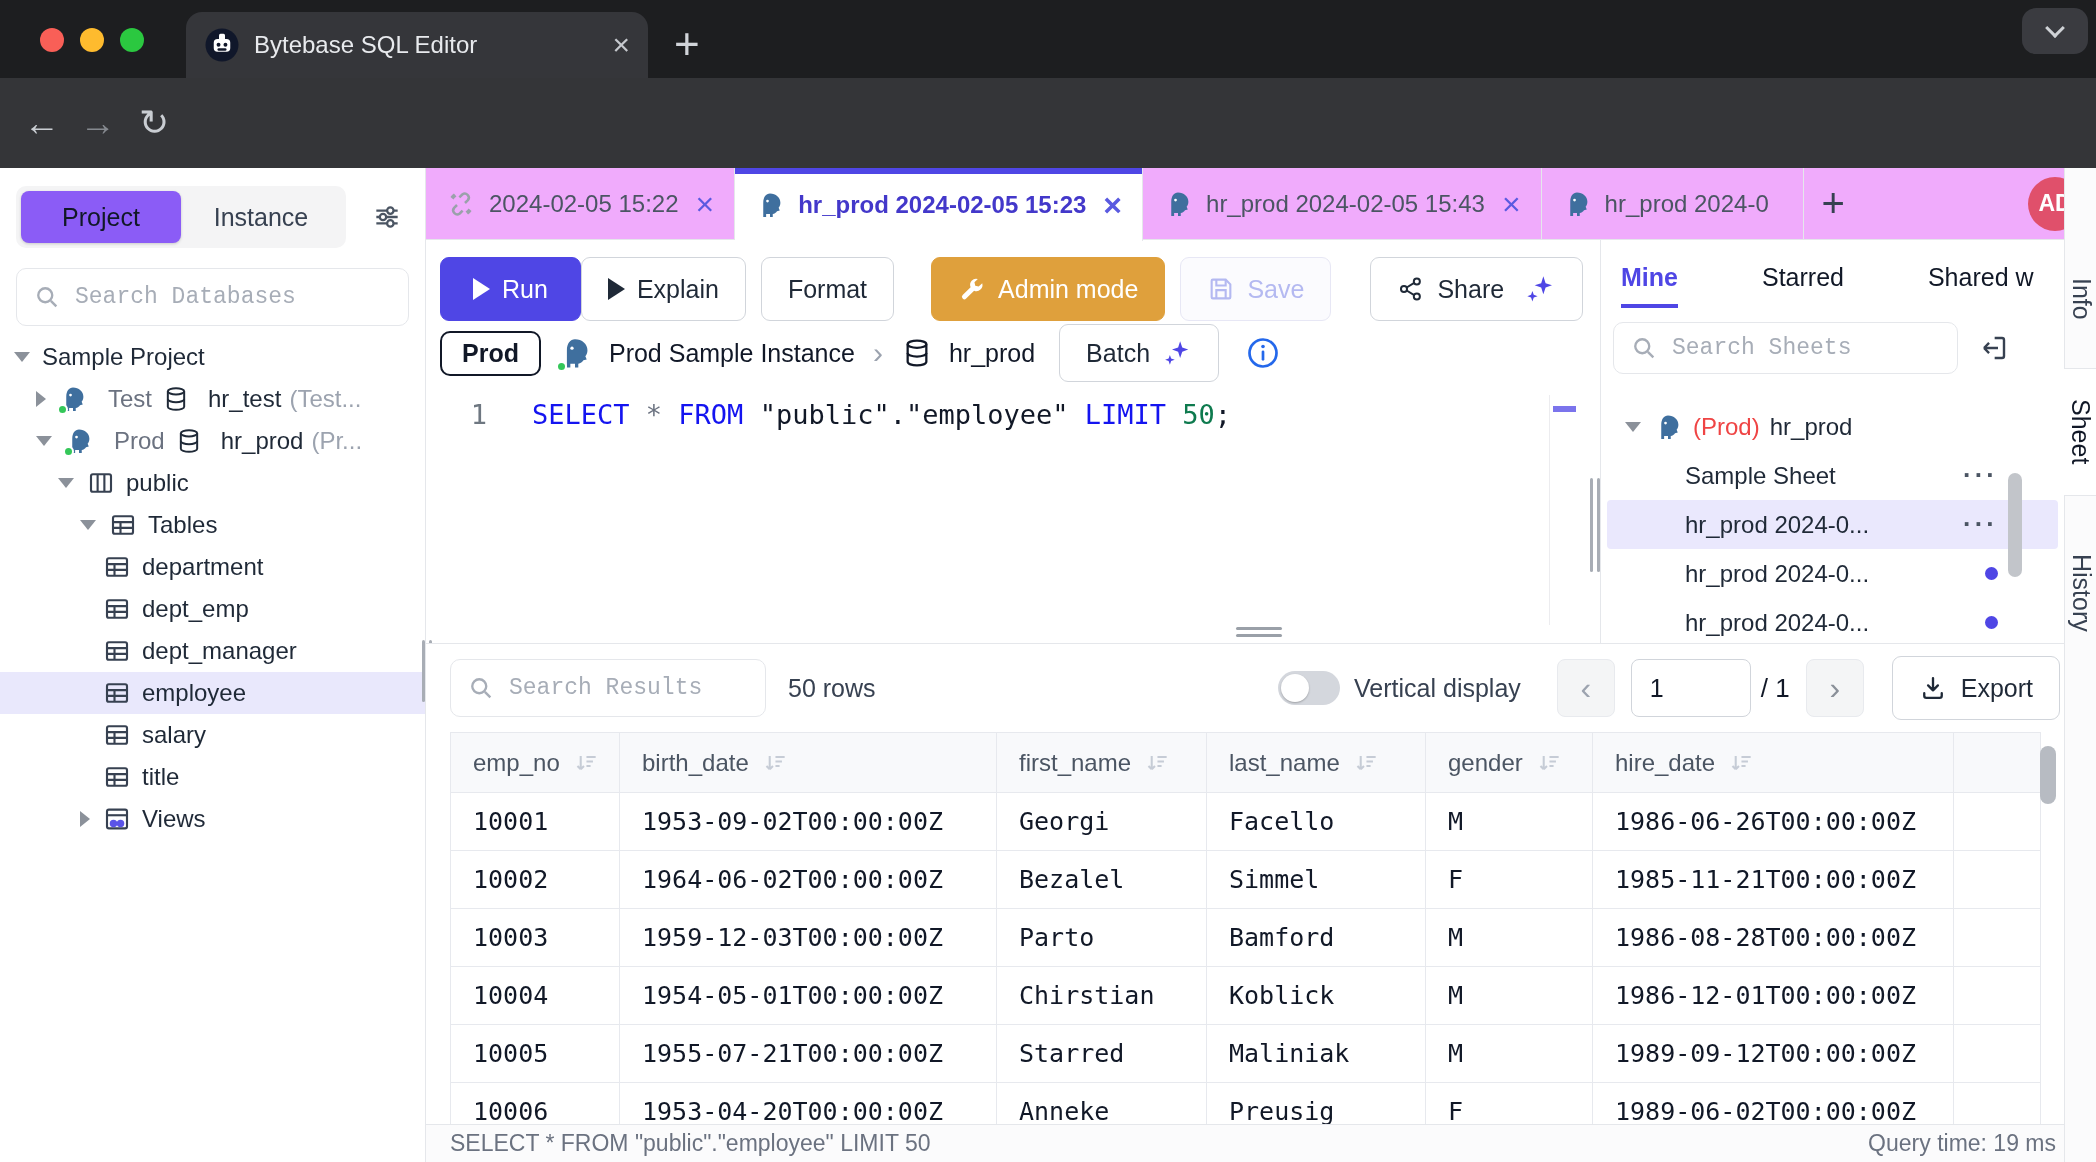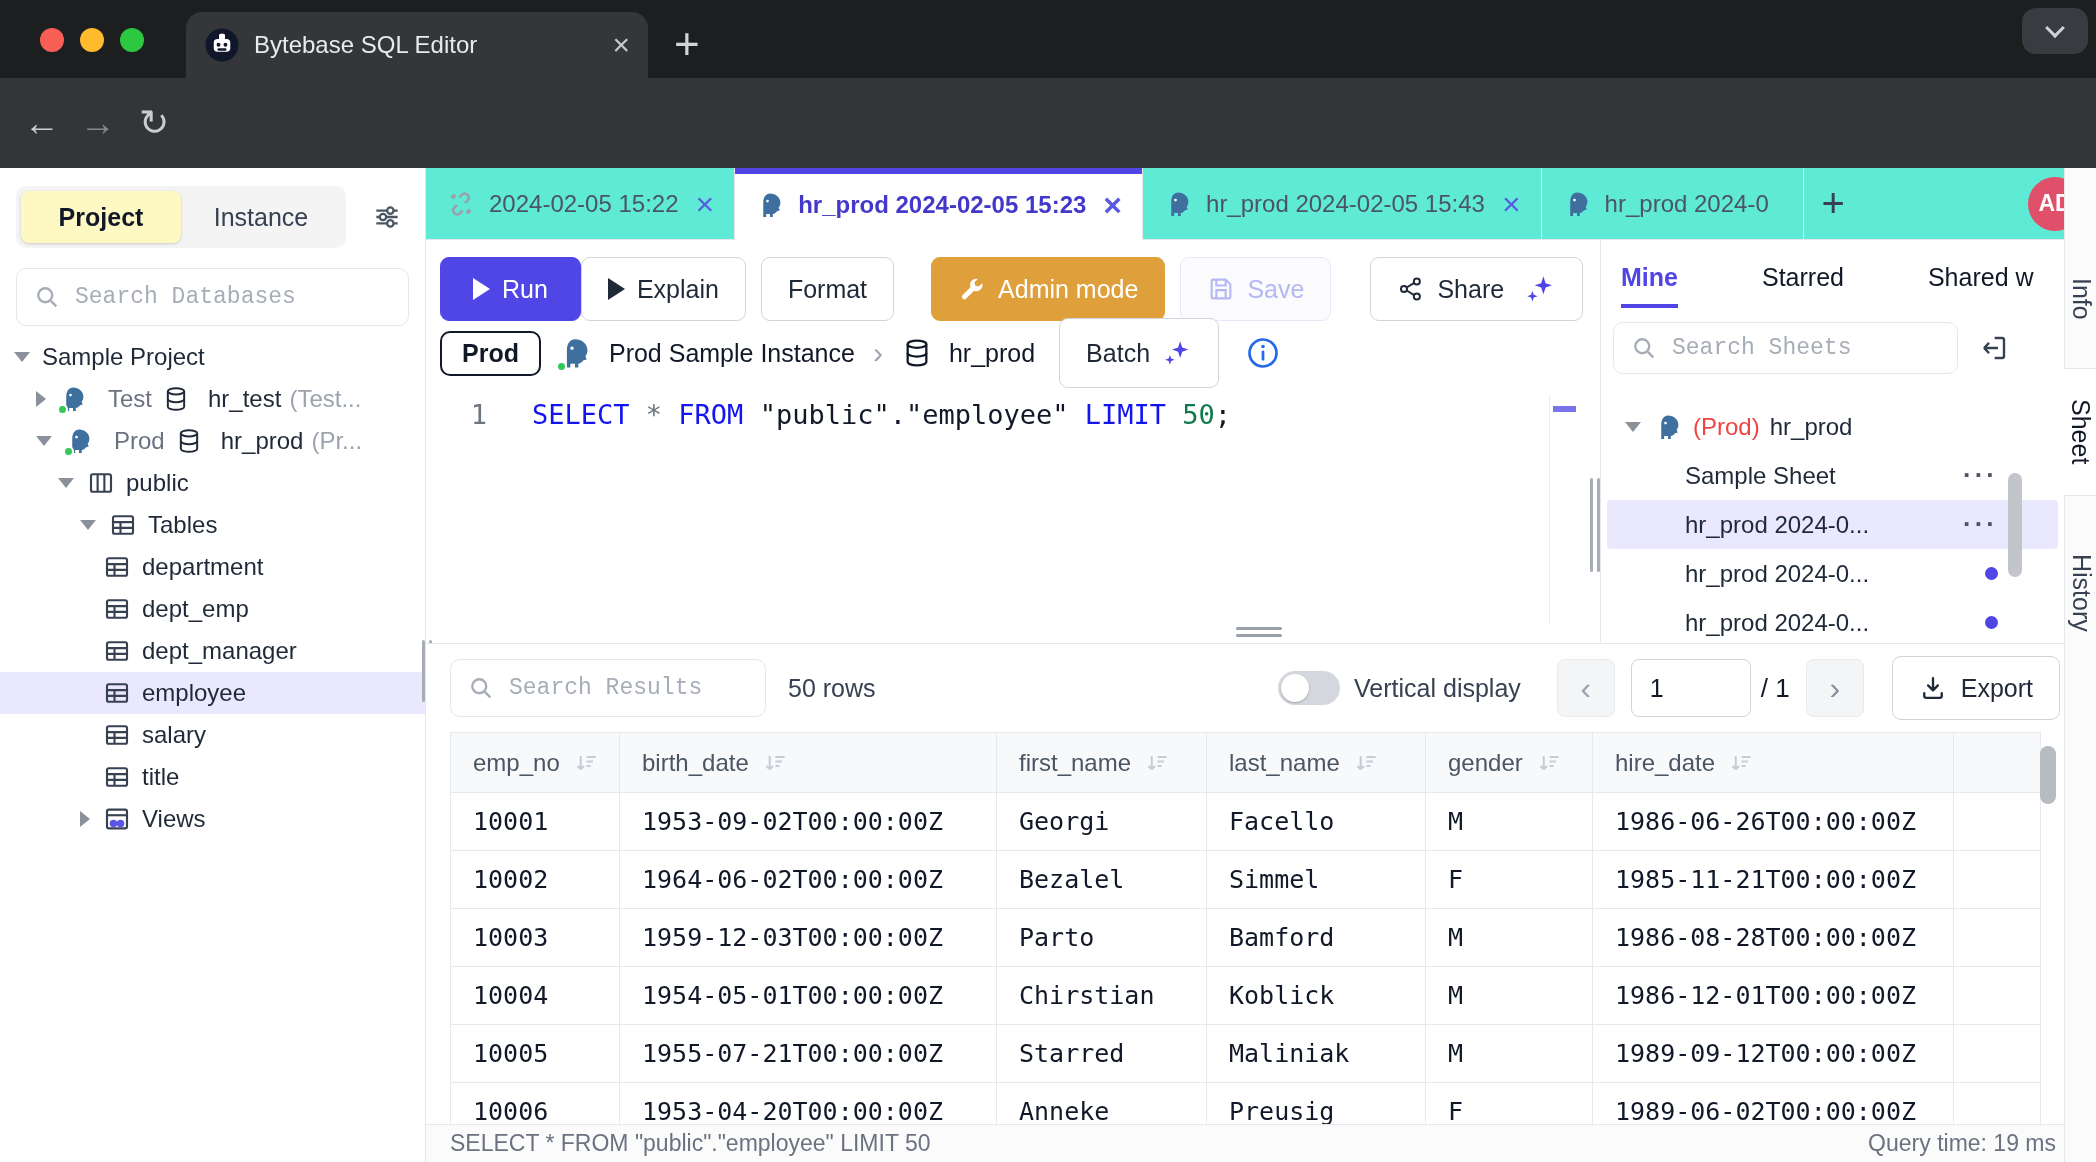--- a/index.html
+++ b/index.html
@@ -33,21 +33,21 @@
   .url-pill .star{color:#c7cbd0;font-size:34px;}
   .incog{position:absolute;left:1796px;top:90px;height:66px;padding:0 26px;border-radius:33px;background:#3d3e42;
          display:flex;align-items:center;gap:14px;color:#e8eaed;font-size:27px;}
   .bmenu{position:absolute;left:2040px;top:96px;color:#cfd2d6;font-size:36px;}
 
   
   .sidebar{position:absolute;left:0;top:168px;width:426px;bottom:0;background:#fff;border-right:1px solid #e5e7eb;}
   .seg-row{display:flex;align-items:center;margin:18px 16px 0 16px;}
   .seg{display:flex;background:#f4f4f5;border-radius:10px;padding:5px;height:62px;width:330px;}
   .seg-tab{flex:1;display:flex;align-items:center;justify-content:center;font-size:25px;color:#374151;border-radius:8px;}
-  .seg-tab.on{background:#fef9c3;box-shadow:0 1px 3px rgba(0,0,0,.18);font-weight:bold;color:#111827;}
+  .seg-tab.on{background:#8b5cf6;box-shadow:0 1px 3px rgba(0,0,0,.18);font-weight:normal;color:#111827;}
   .seg-row .icn{margin-left:auto;margin-right:6px;}
   .inp{display:flex;align-items:center;gap:12px;border:1.5px solid #e5e7eb;border-radius:10px;background:#fff;padding:0 16px;}
   .inp input{border:none;outline:none;font-size:23px;color:#0f766e;background:transparent;width:100%;
              font-family:Liberation Mono, monospace;}
   .inp input::placeholder{color:#a7adb7;}
   .sb-search{margin:20px 16px 10px 16px;height:58px;}
   .tree{margin-top:4px;}
   .trow{display:flex;align-items:center;height:42px;font-size:24px;white-space:nowrap;}
   .trow.sel{background:#e9e8fc;}
   .caret{width:0;height:0;flex:none;margin-right:12px;}
@@ -55,21 +55,21 @@
   .caret.right{border-top:8px solid transparent;border-bottom:8px solid transparent;border-left:10px solid #8b919a;}
   .trow .icn{margin-right:10px;}
   .trow .env{color:#6b7280;margin-right:10px;}
   .trow .suffix{color:#9ca3af;margin-left:8px;}
   .pgwrap{position:relative;display:inline-flex;flex:none;}
   .pgdot{position:absolute;left:-1px;bottom:-1px;width:11px;height:11px;border-radius:50%;background:#34c759;border:2px solid #fff;}
   .sb-handle{position:absolute;right:-7px;top:472px;display:flex;gap:4px;}
   .sb-handle i{display:block;width:3px;height:62px;background:#a8adb5;border-radius:2px;}
 
   
-  .ws-row{position:absolute;left:426px;top:168px;right:0;height:72px;background:#5eead4;border-bottom:1px solid #e5e7eb;
+  .ws-row{position:absolute;left:426px;top:168px;right:0;height:72px;background:#f0abfc;border-bottom:1px solid #e5e7eb;
           display:flex;align-items:stretch;}
   .ws-tab{display:flex;align-items:center;gap:13px;padding:0 20px;border-right:1px solid #e5e7eb;font-size:24px;
           color:#4b5563;white-space:nowrap;position:relative;}
   .ws-tab .lbl{overflow:hidden;}
   .ws-tab.on{background:#fff;box-shadow:inset 0 6px 0 #4f46e5;color:#4338ca;font-weight:bold;height:73px;z-index:2;}
   .ws-tab.trunc{width:262px;overflow:hidden;padding-right:0;}
   .ws-x{color:#5a5ae0;font-size:32px;line-height:1;margin-left:4px;}
   .ws-add{display:flex;align-items:center;padding:0 18px;font-size:40px;color:#374151;font-weight:300;}
   .avatar{width:54px;height:54px;border-radius:50%;background:#e0506b;color:#fff;display:flex;align-items:center;
           justify-content:center;font-size:23px;font-weight:bold;align-self:center;margin-left:2px;}
@@ -81,21 +81,21 @@
        border-radius:9px;font-size:25px;border:1px solid #d1d5db;background:#fff;color:#1f2937;white-space:nowrap;}
   .btn .tri{width:0;height:0;border-top:11px solid transparent;border-bottom:11px solid transparent;border-left:17px solid currentColor;}
   .btn-run{background:#4f46e5;border-color:#4f46e5;color:#fff;padding:0 32px;}
   .btn-explain{margin-right:15px;}
   .btn-format{margin-right:37px;}
   .btn-admin{background:#dfa03c;border-color:#dfa03c;color:#fff;margin-right:15px;}
   .btn-save{background:#fbfbfe;border-color:#e7e7f5;color:#b4b9f1;margin-right:39px;}
   .brow{display:flex;align-items:center;padding-left:14px;height:64px;gap:16px;font-size:25px;color:#111827;}
   .env-chip{border:2.5px solid #111827;border-radius:10px;padding:6px 20px;font-weight:bold;font-size:25px;}
   .bc-sep{color:#9ca3af;font-size:30px;margin:0 2px;}
-  .btn-batch{height:70px;font-size:25px;}
+  .btn-batch{height:58px;font-size:25px;}
   .code{position:relative;padding-top:14px;font-family:"DejaVu Sans Mono",monospace;font-size:27px;display:flex;}
   .gutter{width:106px;text-align:center;color:#6e7781;flex:none;}
   .tok-kw{color:#1414f0;} .tok-op{color:#6b7280;} .tok-num{color:#0e7a4e;} .tok-pl{color:#111827;}
   .minimap{position:absolute;right:16px;top:155px;bottom:6px;width:31px;border-left:1px solid #ececef;}
   .mini-line{margin:11px 4px 0 3px;height:6px;background:#7b74ec;}
 
   
   .split-pill{position:absolute;left:1236px;top:627px;z-index:3;}
   .split-pill i{display:block;width:46px;height:3px;background:#9aa0a8;border-radius:2px;margin-bottom:4px;}
   .v-handle{position:absolute;left:1590px;top:478px;display:flex;gap:4px;z-index:3;}

